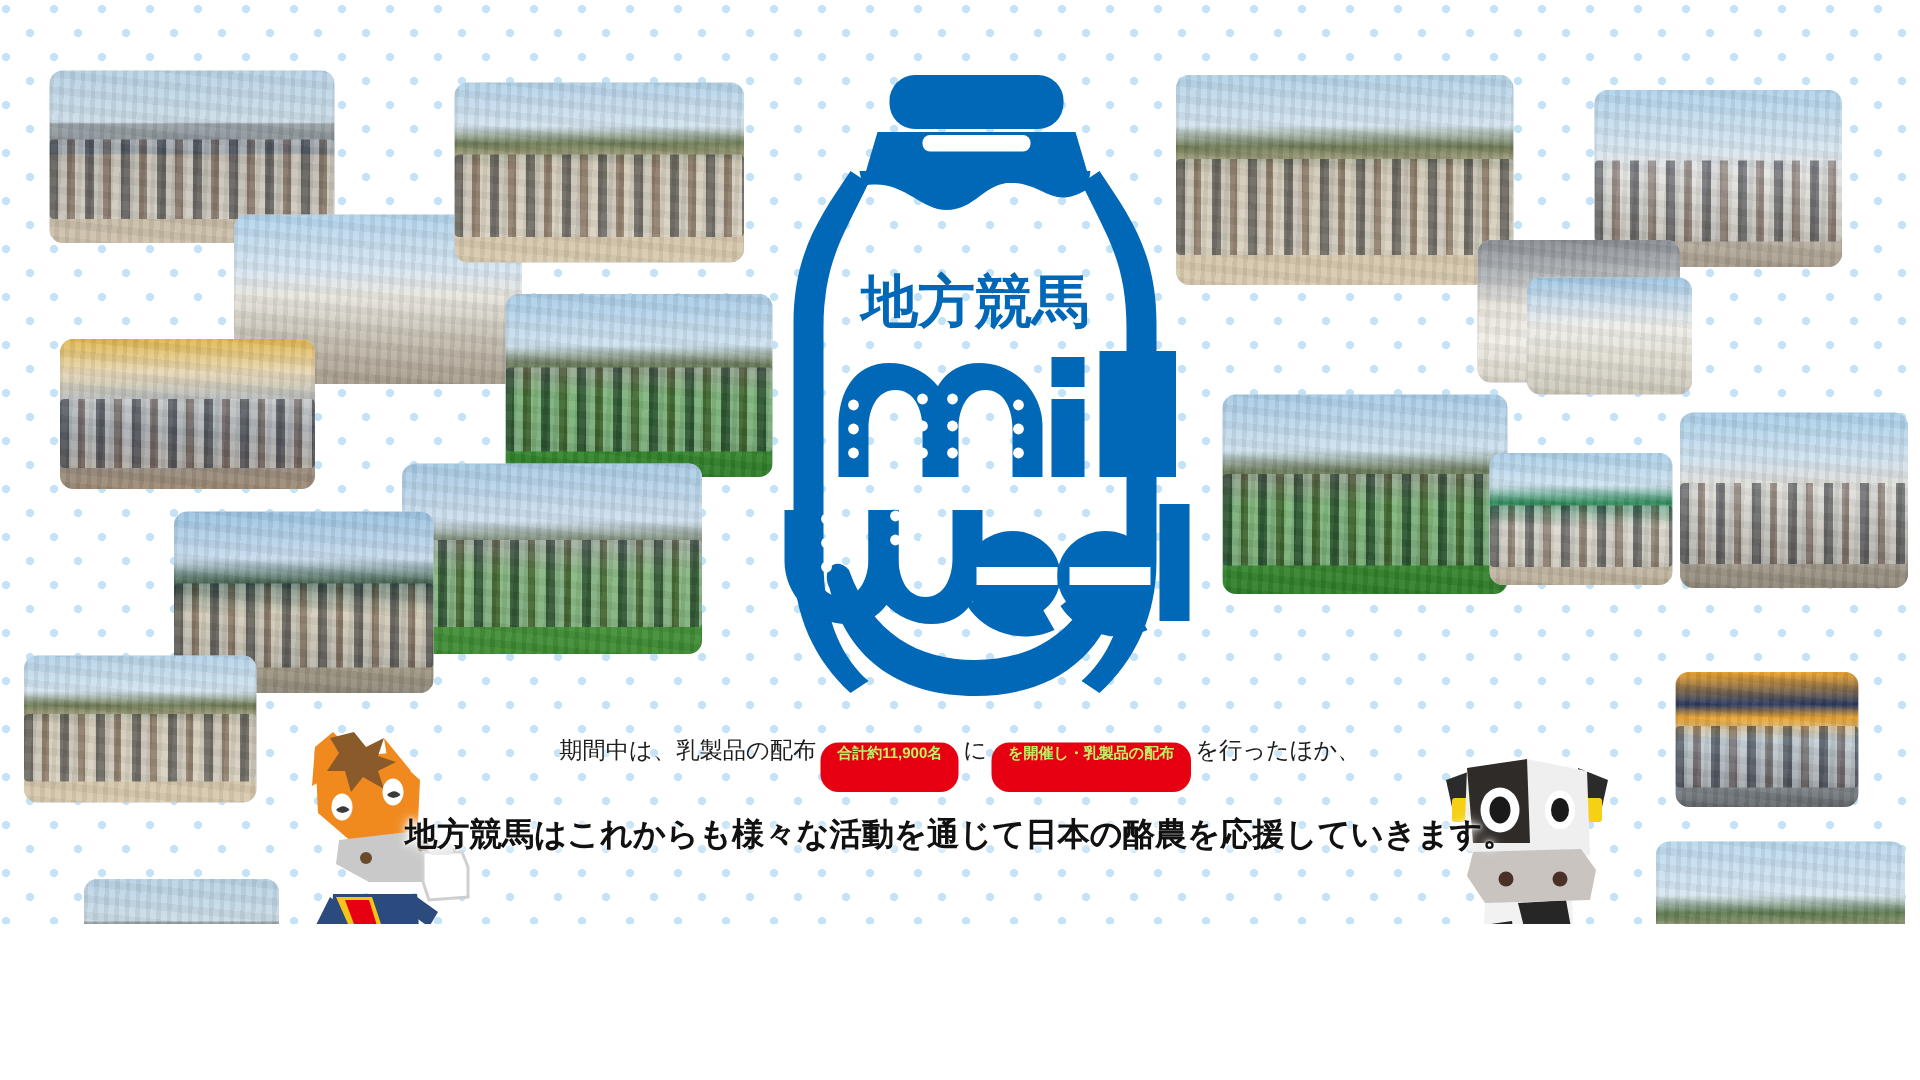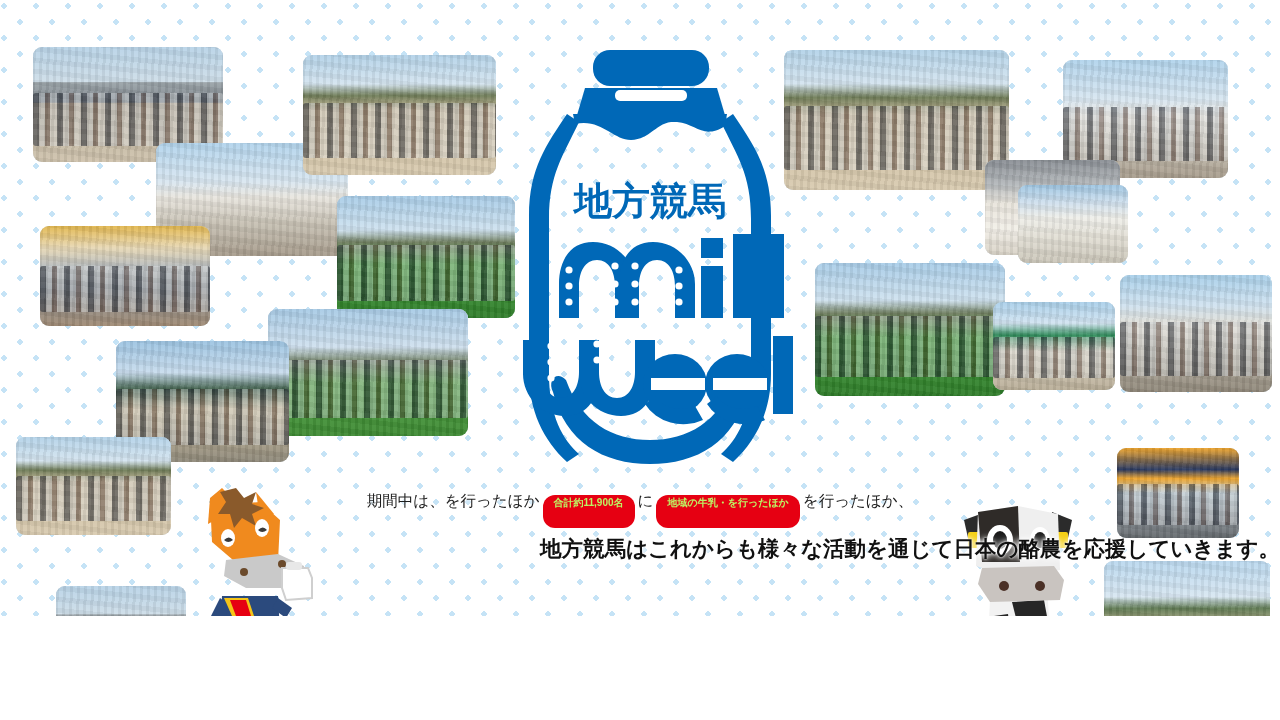--- a/index.html
+++ b/index.html
@@ -88,24 +88,23 @@
     text-shadow:0 0 2px #fff,0 0 5px #fff;
   }
   .subline.l3{margin-bottom:11px;}
   .badge{
     display:inline-block;background:#e60012;color:#bef264;font-weight:bold;
     border-radius:12px;padding:2px 11px 19px 11px;font-size:10px;
     margin:0 3px;vertical-align:baseline;line-height:1.15;
     text-shadow:none;
   }
   #closing{
-    font-size:21.5px;font-weight:bold;color:#111;line-height:1.2;margin:0;
+    font-size:21.5px;font-weight:bold;color:#111;line-height:1.2;margin:16px;
     white-space:nowrap;
     text-shadow:0 0 2px #fff,0 0 5px #fff,0 0 9px #fff;
-    text-align:right;
   }
 
   
   #horse-mascot{position:absolute;left:186px;top:484px;width:128px;height:200px;}
   #cow-mascot{position:absolute;left:956px;top:496px;width:126px;height:186px;}
   #horse-mascot svg,#cow-mascot svg{display:block;width:100%;height:100%;}
 </style>
 </head>
 <body>
 
@@ -319,20 +318,20 @@
       <path d="M26 72 L98 70 L108 84 L104 104 L34 106 L22 88 Z" fill="#c9c4c0"></path>
       <circle cx="48" cy="90" r="5" fill="#4a3026"></circle>
       <circle cx="84" cy="90" r="5" fill="#4a3026"></circle>
     </svg>
   </div>
 
   <div id="message">
 
 
     <p class="subline l2">
-      <span>期間中は、を行ったほか</span><span class="badge">合計約11,900名</span><span>に</span><span class="badge">地域の牛乳・を行ったほか</span><span>を行ったほか、</span>
+      <span>期間中は、乳製品の配布</span><span class="badge">合計約11,900名</span><span>に</span><span class="badge">を開催し・乳製品の配布</span><span>を行ったほか、</span>
     </p>
 
 
     <p id="closing">地方競馬はこれからも様々な活動を通じて日本の酪農を応援していきます。</p>
   </div>
 
 </div>
 
 </body></html>

